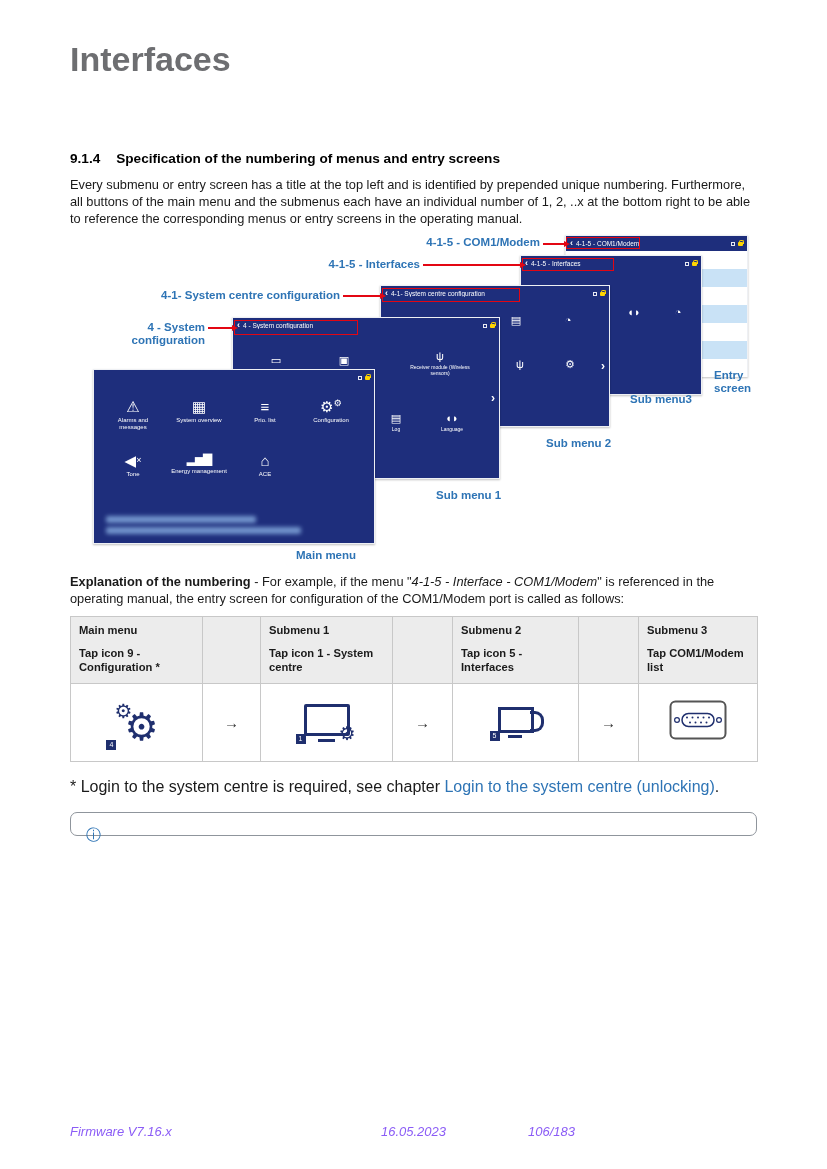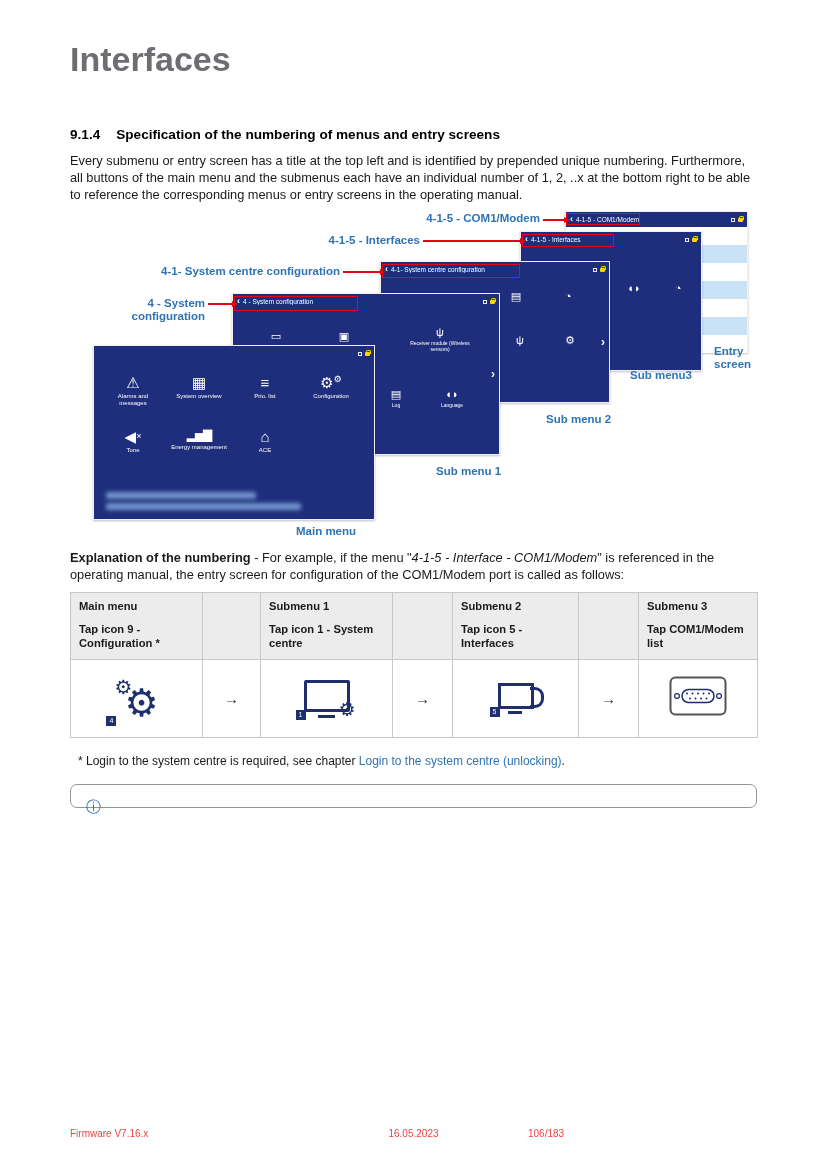--- a/index.html
+++ b/index.html
@@ -6,21 +6,21 @@
   html,body { background:#fff; }
   body {
     width:827px; height:1169px; margin:0 auto; position:relative;
     font-family:"Liberation Sans","DejaVu Sans",sans-serif; color:#1a1a1a;
     overflow:hidden;
   }
   .content { padding:40px 70px 0; }
 
   .logo { font-size:34px; font-weight:bold; color:#6d6e71; letter-spacing:0; }
 
-  h2 { margin-top:48px; font-size:13.6px; font-weight:bold; color:#000; }
+  h2 { margin-top:72px; font-size:13.6px; font-weight:bold; color:#000; }
   h2 .hnum { margin-right:16px; }
 
   p.intro { margin-top:10px; font-size:12.8px; line-height:1.33; }
 
   
   .diagram { position:relative; width:687px; height:332px; margin-top:8px; }
 
   .screen { position:absolute; border:1px solid #eef0f4; box-shadow:0 1px 2px rgba(0,0,0,.25); }
   .dark { background:#1e2e7c; }
 
@@ -108,28 +108,28 @@
   .gearsmall { font-size:20px; color:#1f2f6e; vertical-align:22px; }
   .gearbig   { font-size:38px; color:#1f2f6e; line-height:1; margin-left:-8px; }
   .monitor { width:46px; height:32px; border:3.5px solid #1f2f6e; border-radius:2px; position:relative; display:inline-block; }
   .monitor::after { content:""; position:absolute; left:11px; bottom:-9px; width:17px; height:3.5px; background:#1f2f6e; }
   .monitor .mgear { position:absolute; right:-9px; bottom:-10px; font-size:19px; color:#1f2f6e; line-height:1; }
   .iface { width:36px; height:26px; border:3.5px solid #1f2f6e; position:relative; display:inline-block; }
   .iface::before { content:""; position:absolute; left:7px; bottom:-8px; width:14px; height:3.5px; background:#1f2f6e; }
   .iface::after { content:""; position:absolute; right:-13px; top:1px; width:11px; height:15px;
     border:3px solid #1f2f6e; border-left:none; border-radius:0 9px 9px 0; }
 
-  p.footnote { margin-top:16px; font-size:12px;margin-left:8px; }
+  p.footnote { margin-top:16px; font-size:16px; }
   .link { color:#2e74b5; text-decoration:none; cursor:pointer; }
 
   .note { margin-top:16px; border:1px solid #8f959c; border-radius:7px; padding:11px 16px 11px 42px;
     position:relative; font-size:12.8px; line-height:1.4; background:#fff; }
   .note .nicon { position:absolute; left:15px; top:11px; color:#2e74b5; font-size:15px; }
 
-  .pfooter { position:absolute; left:70px; right:70px; bottom:30px; display:flex; font-size:10px; color:#ef4444; }
+  .pfooter { position:absolute; left:70px; right:70px; bottom:30px; display:flex; font-size:13px; color:#8b5cf6;font-style:italic; }
   .pfooter .fl { flex:1; text-align:left; }
   .pfooter .fc { flex:1; text-align:center; }
   .pfooter .fr { flex:1; text-align:left; }
 </style>
 </head>
 <body>
 
 <div class="content">
 
   <div class="logo">Interfaces</div>

